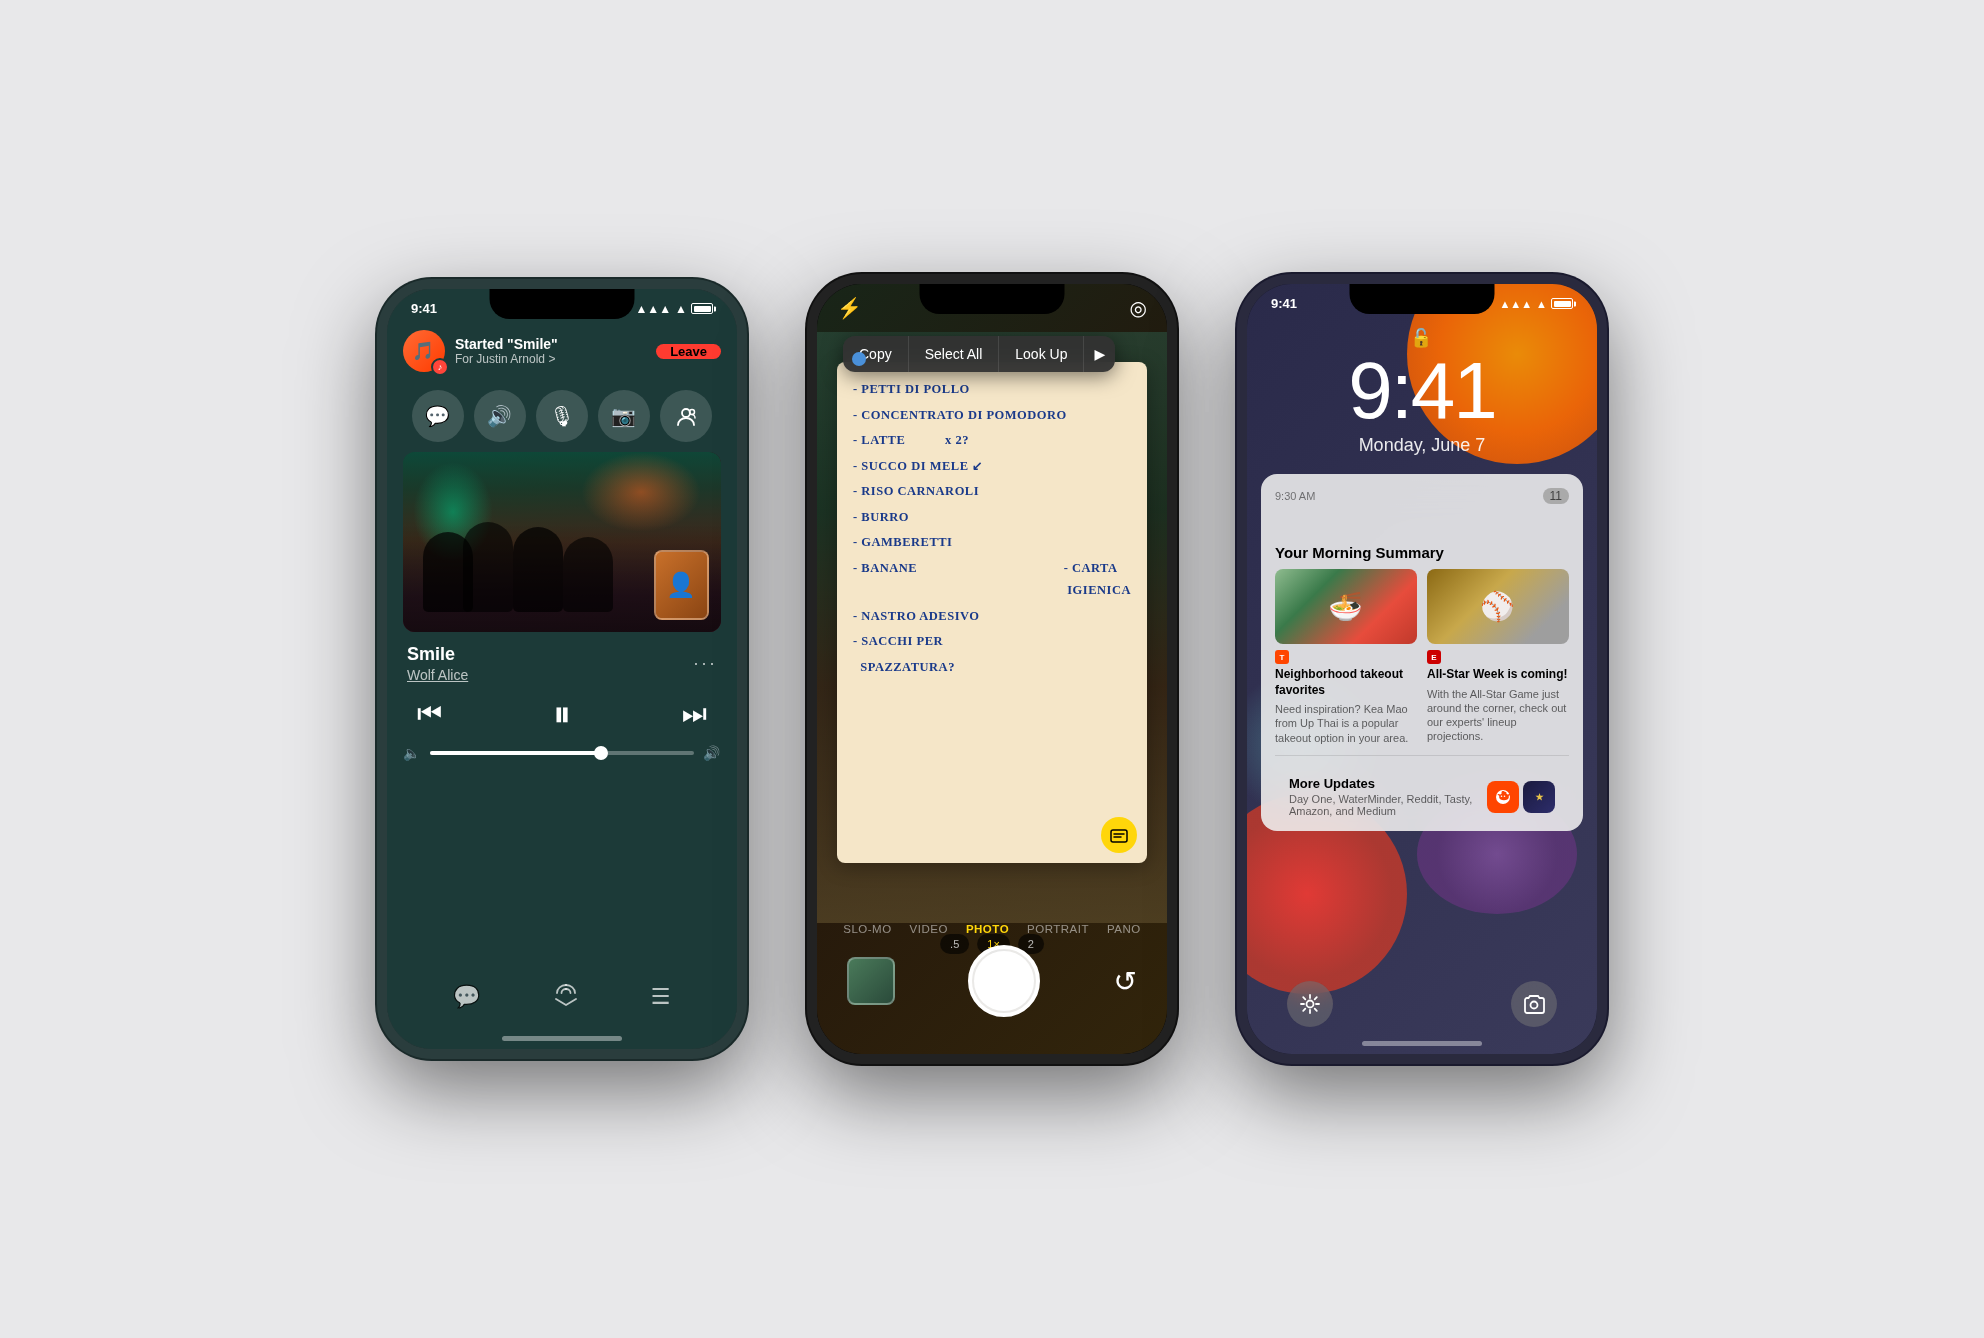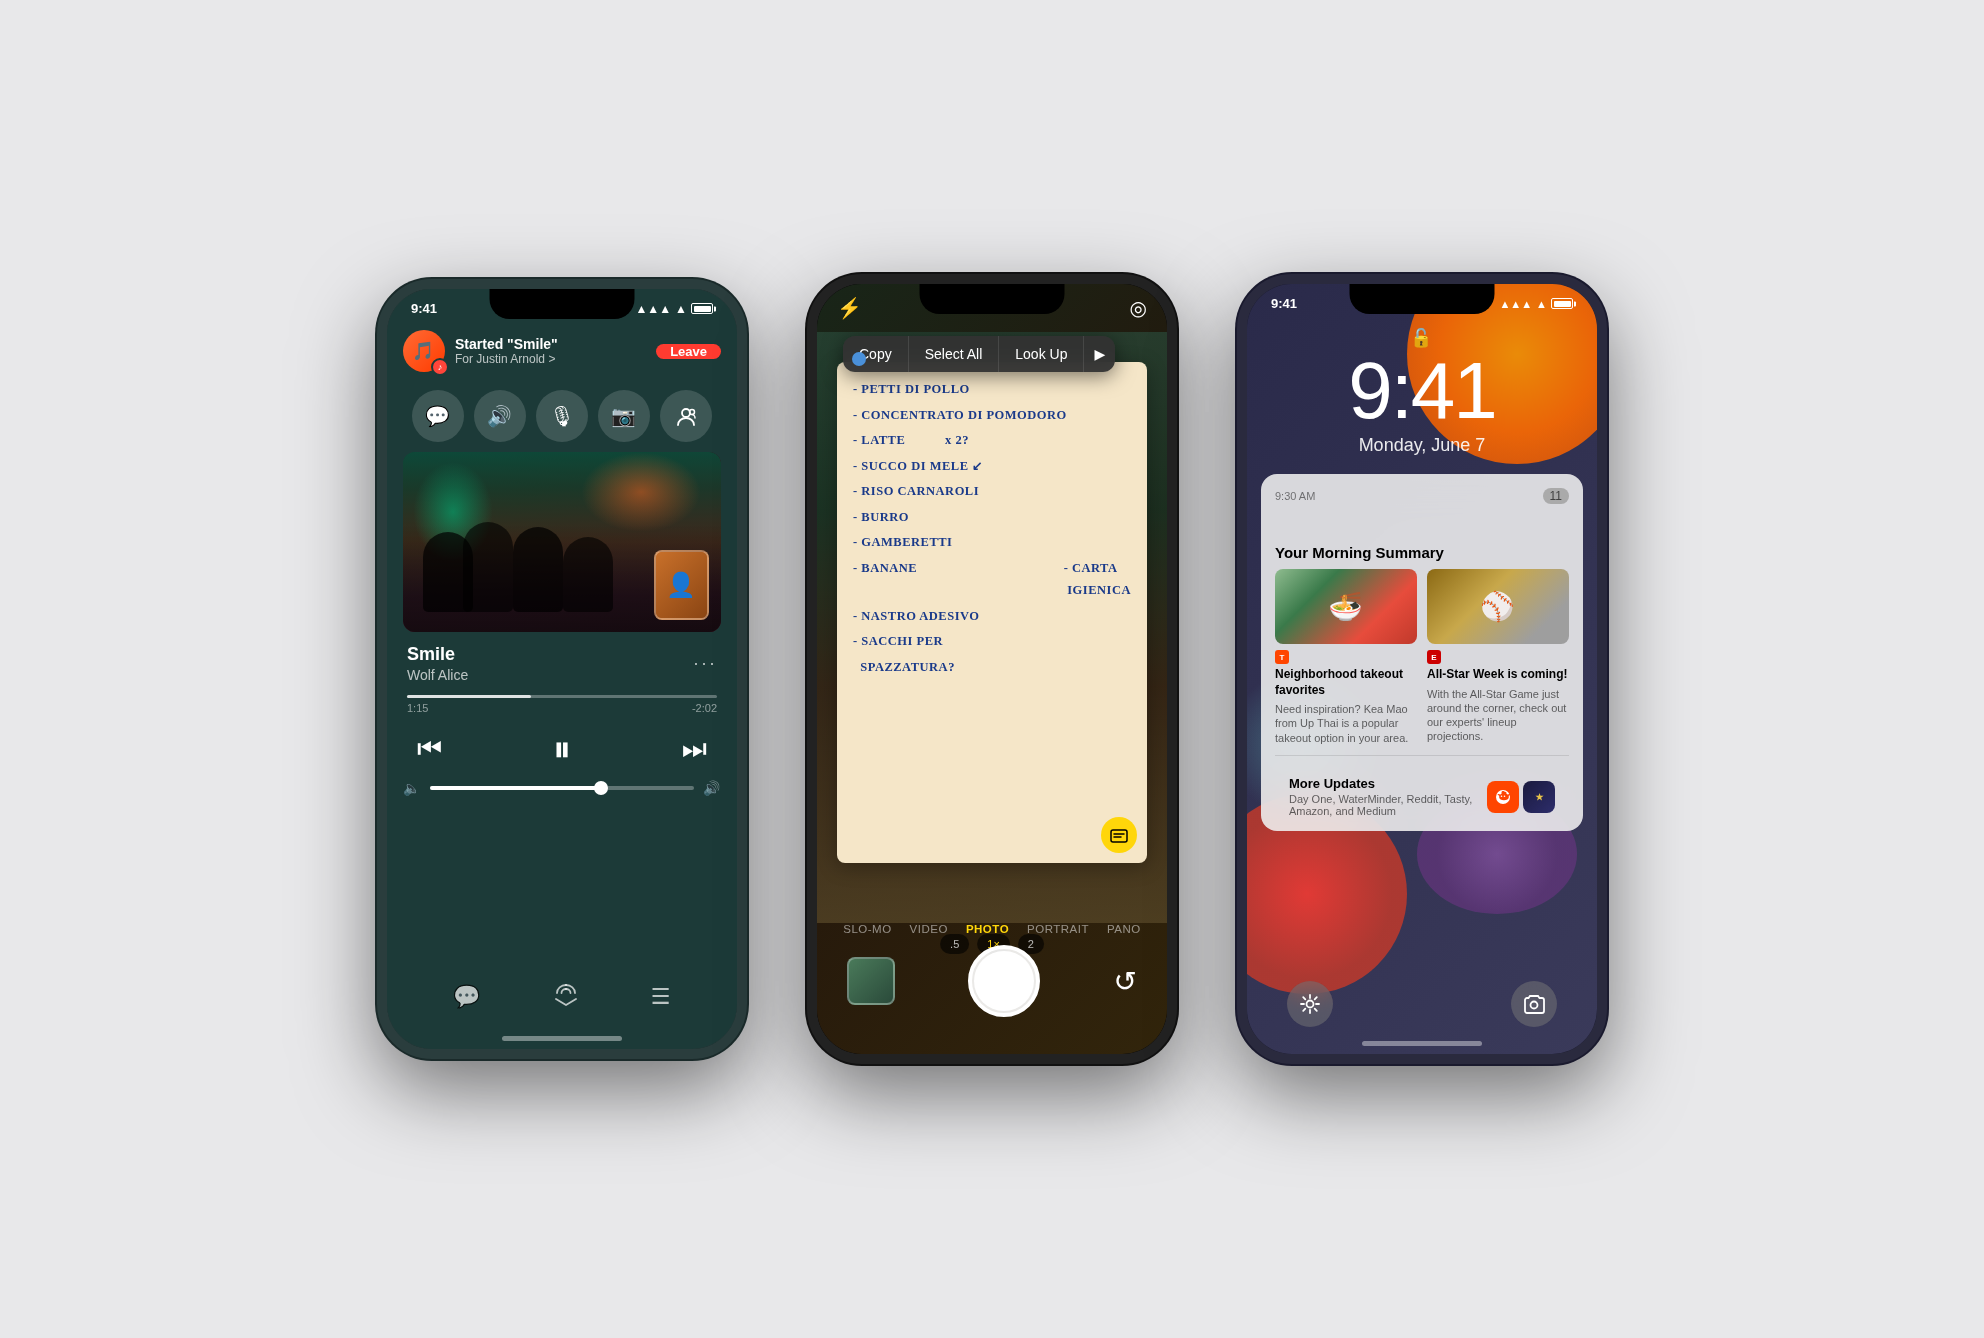--- a/index.html
+++ b/index.html
@@ -176,21 +176,21 @@
       color: #fff;
     }
 
     .p1-header-subtitle {
       font-size: 12px;
       color: rgba(255,255,255,0.7);
     }
 
     .p1-leave-btn {
       background: #ff3b30;
-      color: #ffffff;
+      color: #000000;
       border: none;
       border-radius: 16px;
       padding: 0 14px;
       font-size: 13px;
       font-weight: 600;
     }
 
     .p1-icons-row {
       display: flex;
       justify-content: space-around;
@@ -258,20 +258,21 @@
     .p1-song-title {
       font-size: 18px;
       font-weight: 600;
       color: white;
     }
 
     .p1-artist {
       font-size: 14px;
       color: rgba(255,255,255,0.7);
       margin-top: 2px;
+      text-decoration: underline;
     }
 
     .p1-more-btn {
       color: rgba(255,255,255,0.7);
       font-size: 18px;
       letter-spacing: 2px;
     }
 
     .p1-progress {
       padding: 8px 20px;
@@ -949,29 +950,20 @@
         </div>
 
         <div class="p1-song-info">
           <div>
             <div class="p1-song-title">Smile</div>
             <div class="p1-artist">Wolf Alice</div>
           </div>
           <div class="p1-more-btn">···</div>
         </div>
 
-        <div class="p1-progress">
-          <div class="p1-progress-bar">
-            <div class="p1-progress-fill"></div>
-          </div>
-          <div class="p1-progress-times">
-            <span>1:15</span>
-            <span>-2:02</span>
-          </div>
-        </div>
 
         <div class="p1-controls">
           <div class="p1-ctrl-btn">⏮</div>
           <div class="p1-ctrl-btn" style="font-size:36px;">⏸</div>
           <div class="p1-ctrl-btn">⏭</div>
         </div>
 
         <div class="p1-volume-row">
           <span style="font-size:14px;color:rgba(255,255,255,0.6);">🔈</span>
           <div class="p1-volume-bar">

